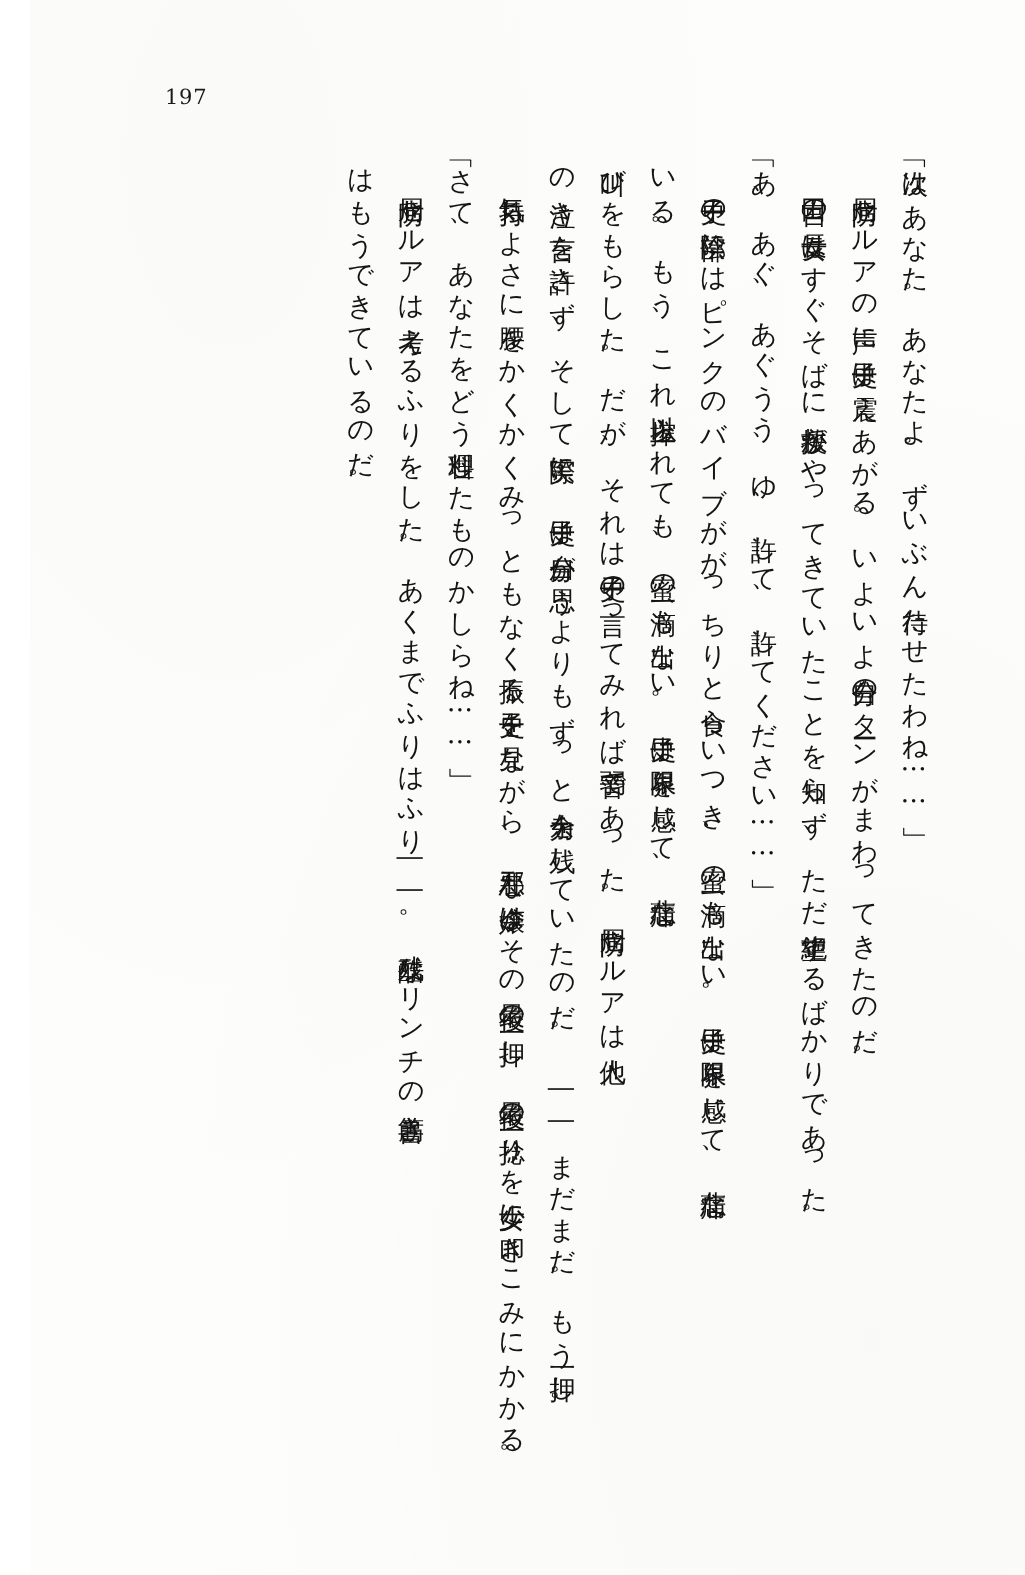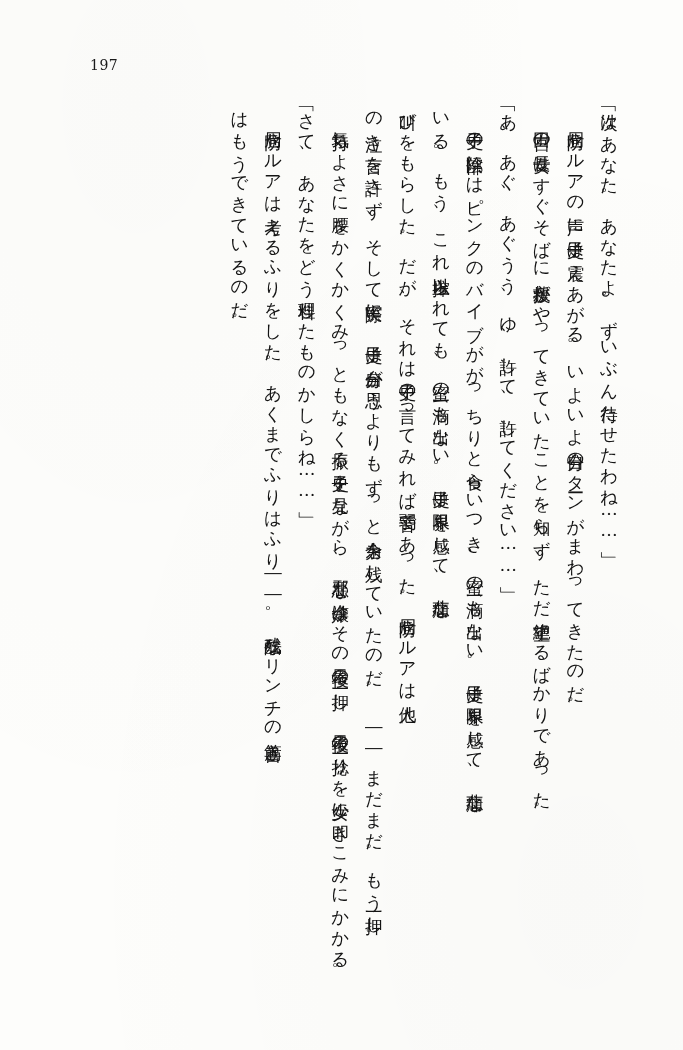--- a/index.html
+++ b/index.html
@@ -11,20 +11,21 @@
     width: 683px;
     height: 1050px;
     overflow: hidden;
     font-family: "DejaVu Serif", "Liberation Serif", serif;
     position: relative;
   }
   .page {
     position: absolute;
     inset: 0;
     background: #fdfdfb;
+    margin-left: 20px;
   }
   
   .paper-tint {
     position: absolute;
     inset: 0;
     background:
       radial-gradient(ellipse at 20% 10%, rgba(0,0,0,0.012), rgba(0,0,0,0) 60%),
       radial-gradient(ellipse at 85% 85%, rgba(0,0,0,0.015), rgba(0,0,0,0) 65%);
     pointer-events: none;
   }

